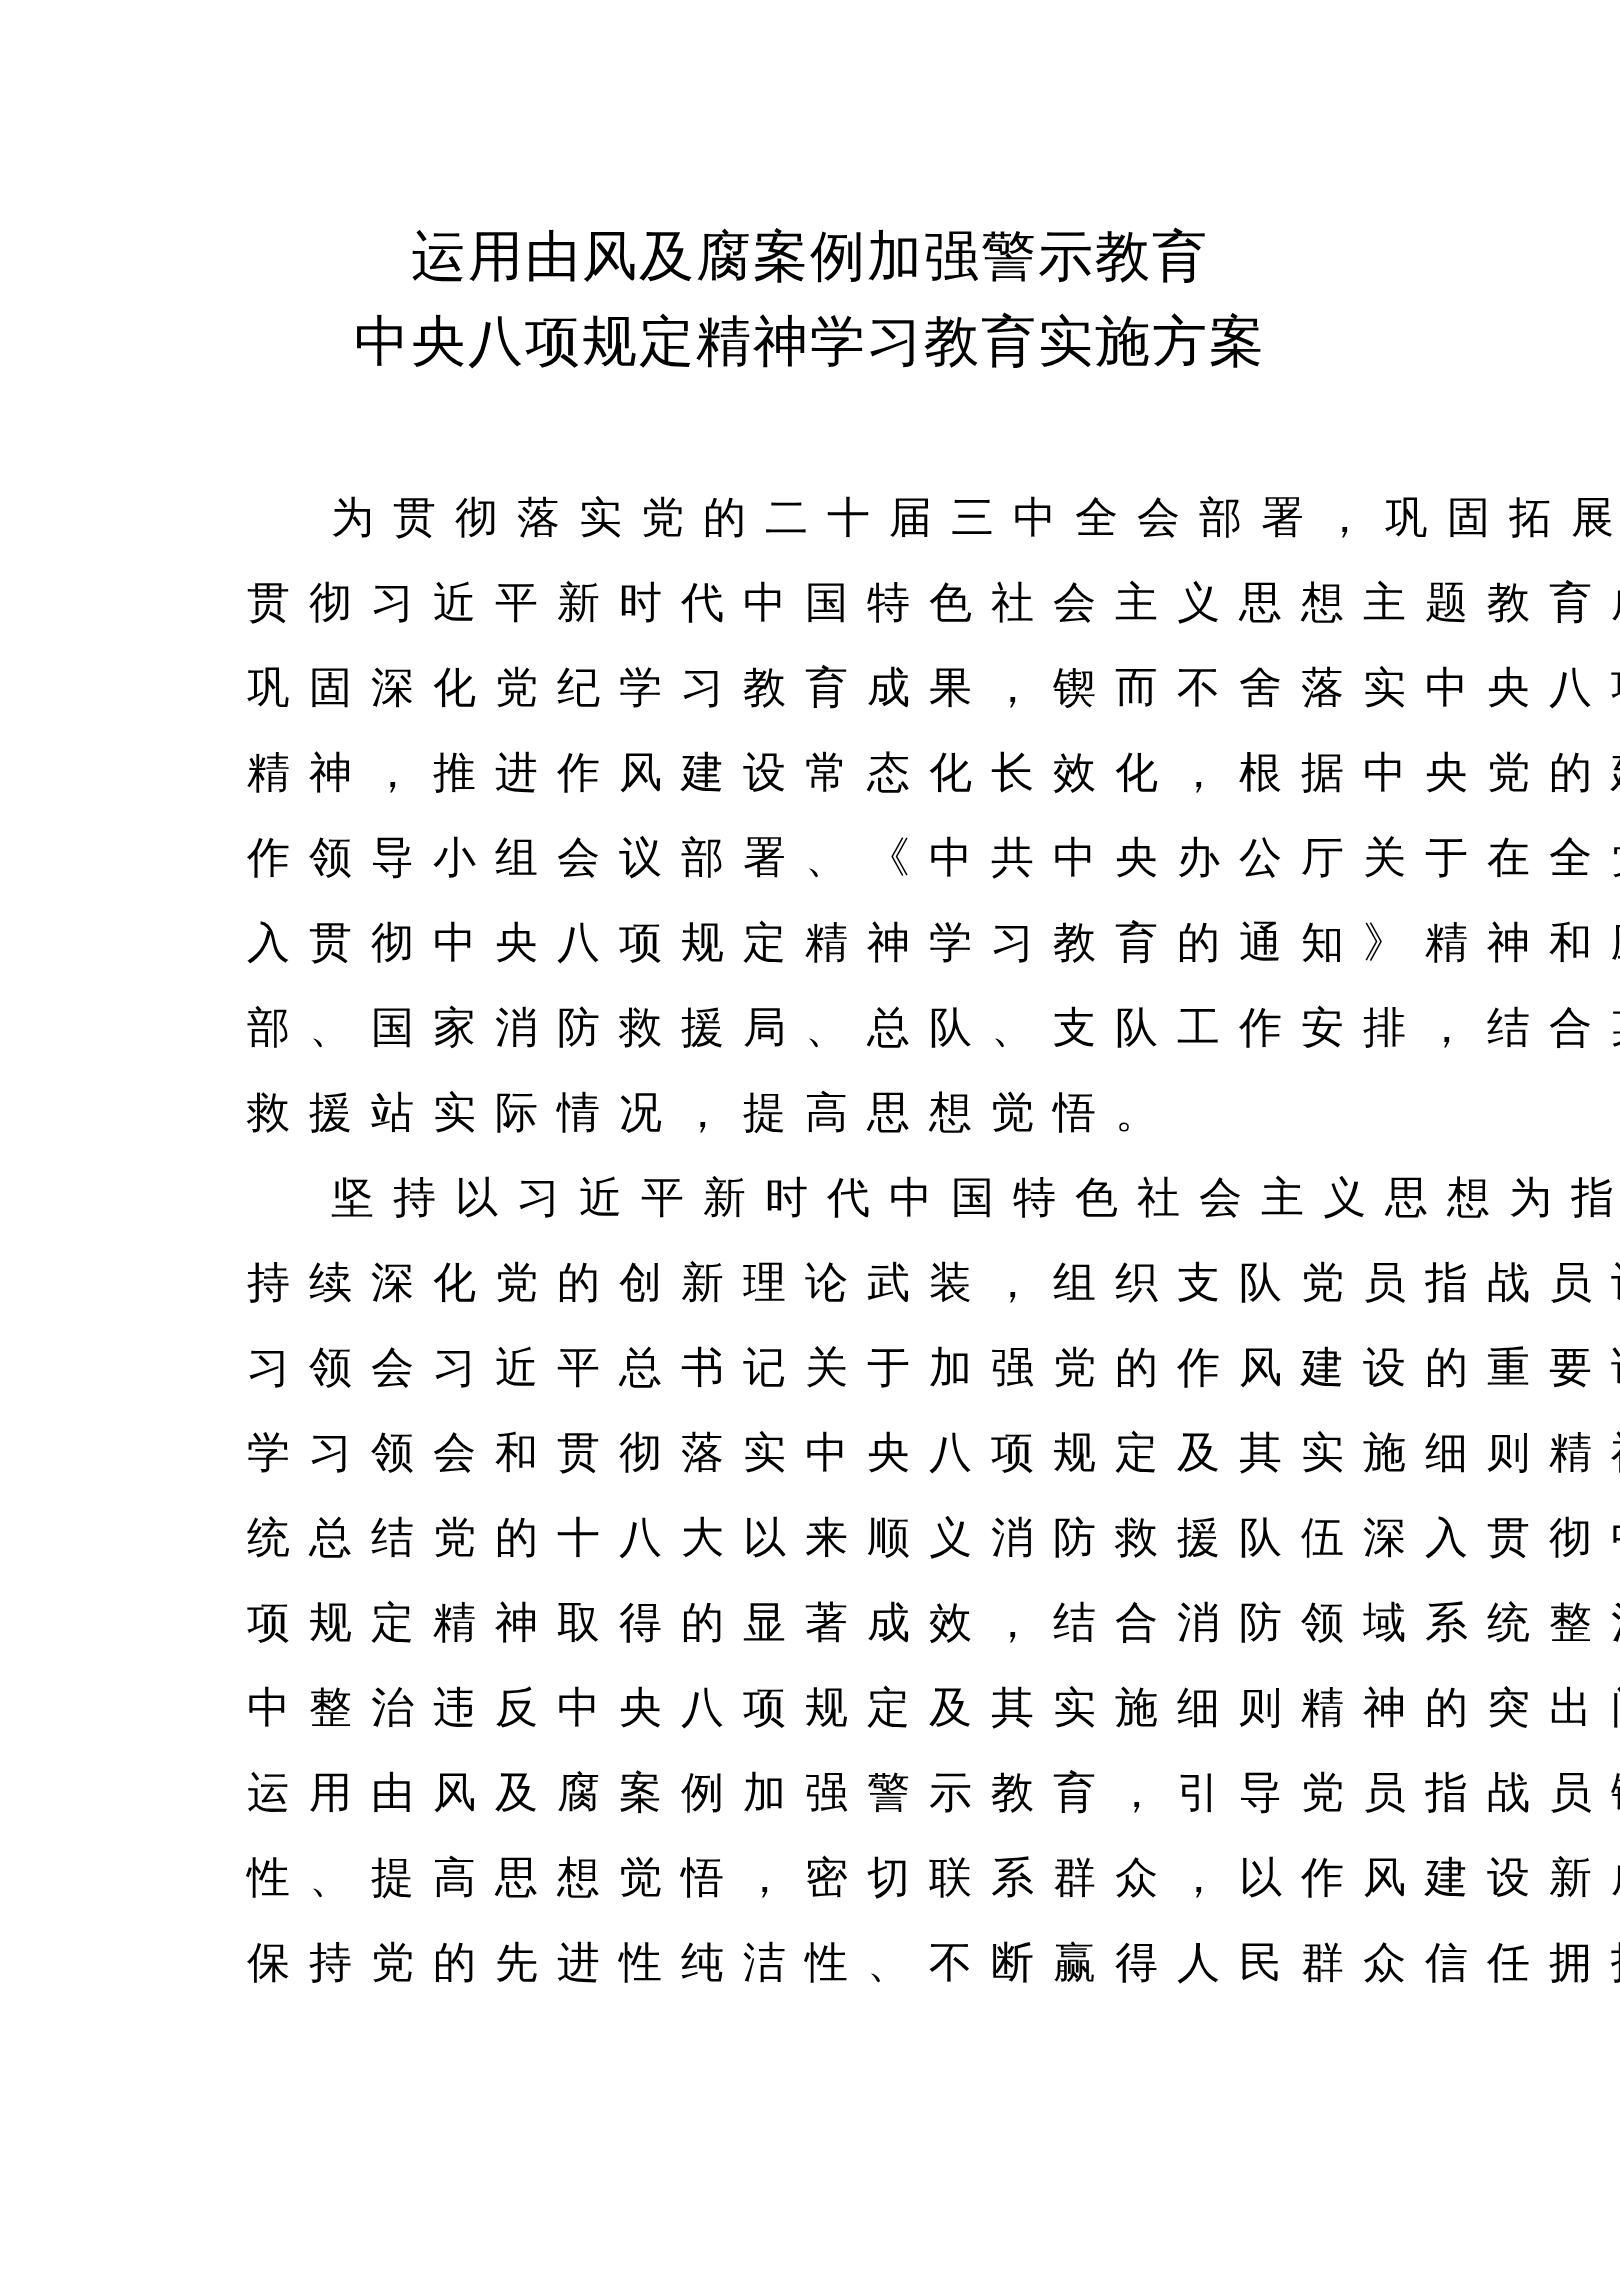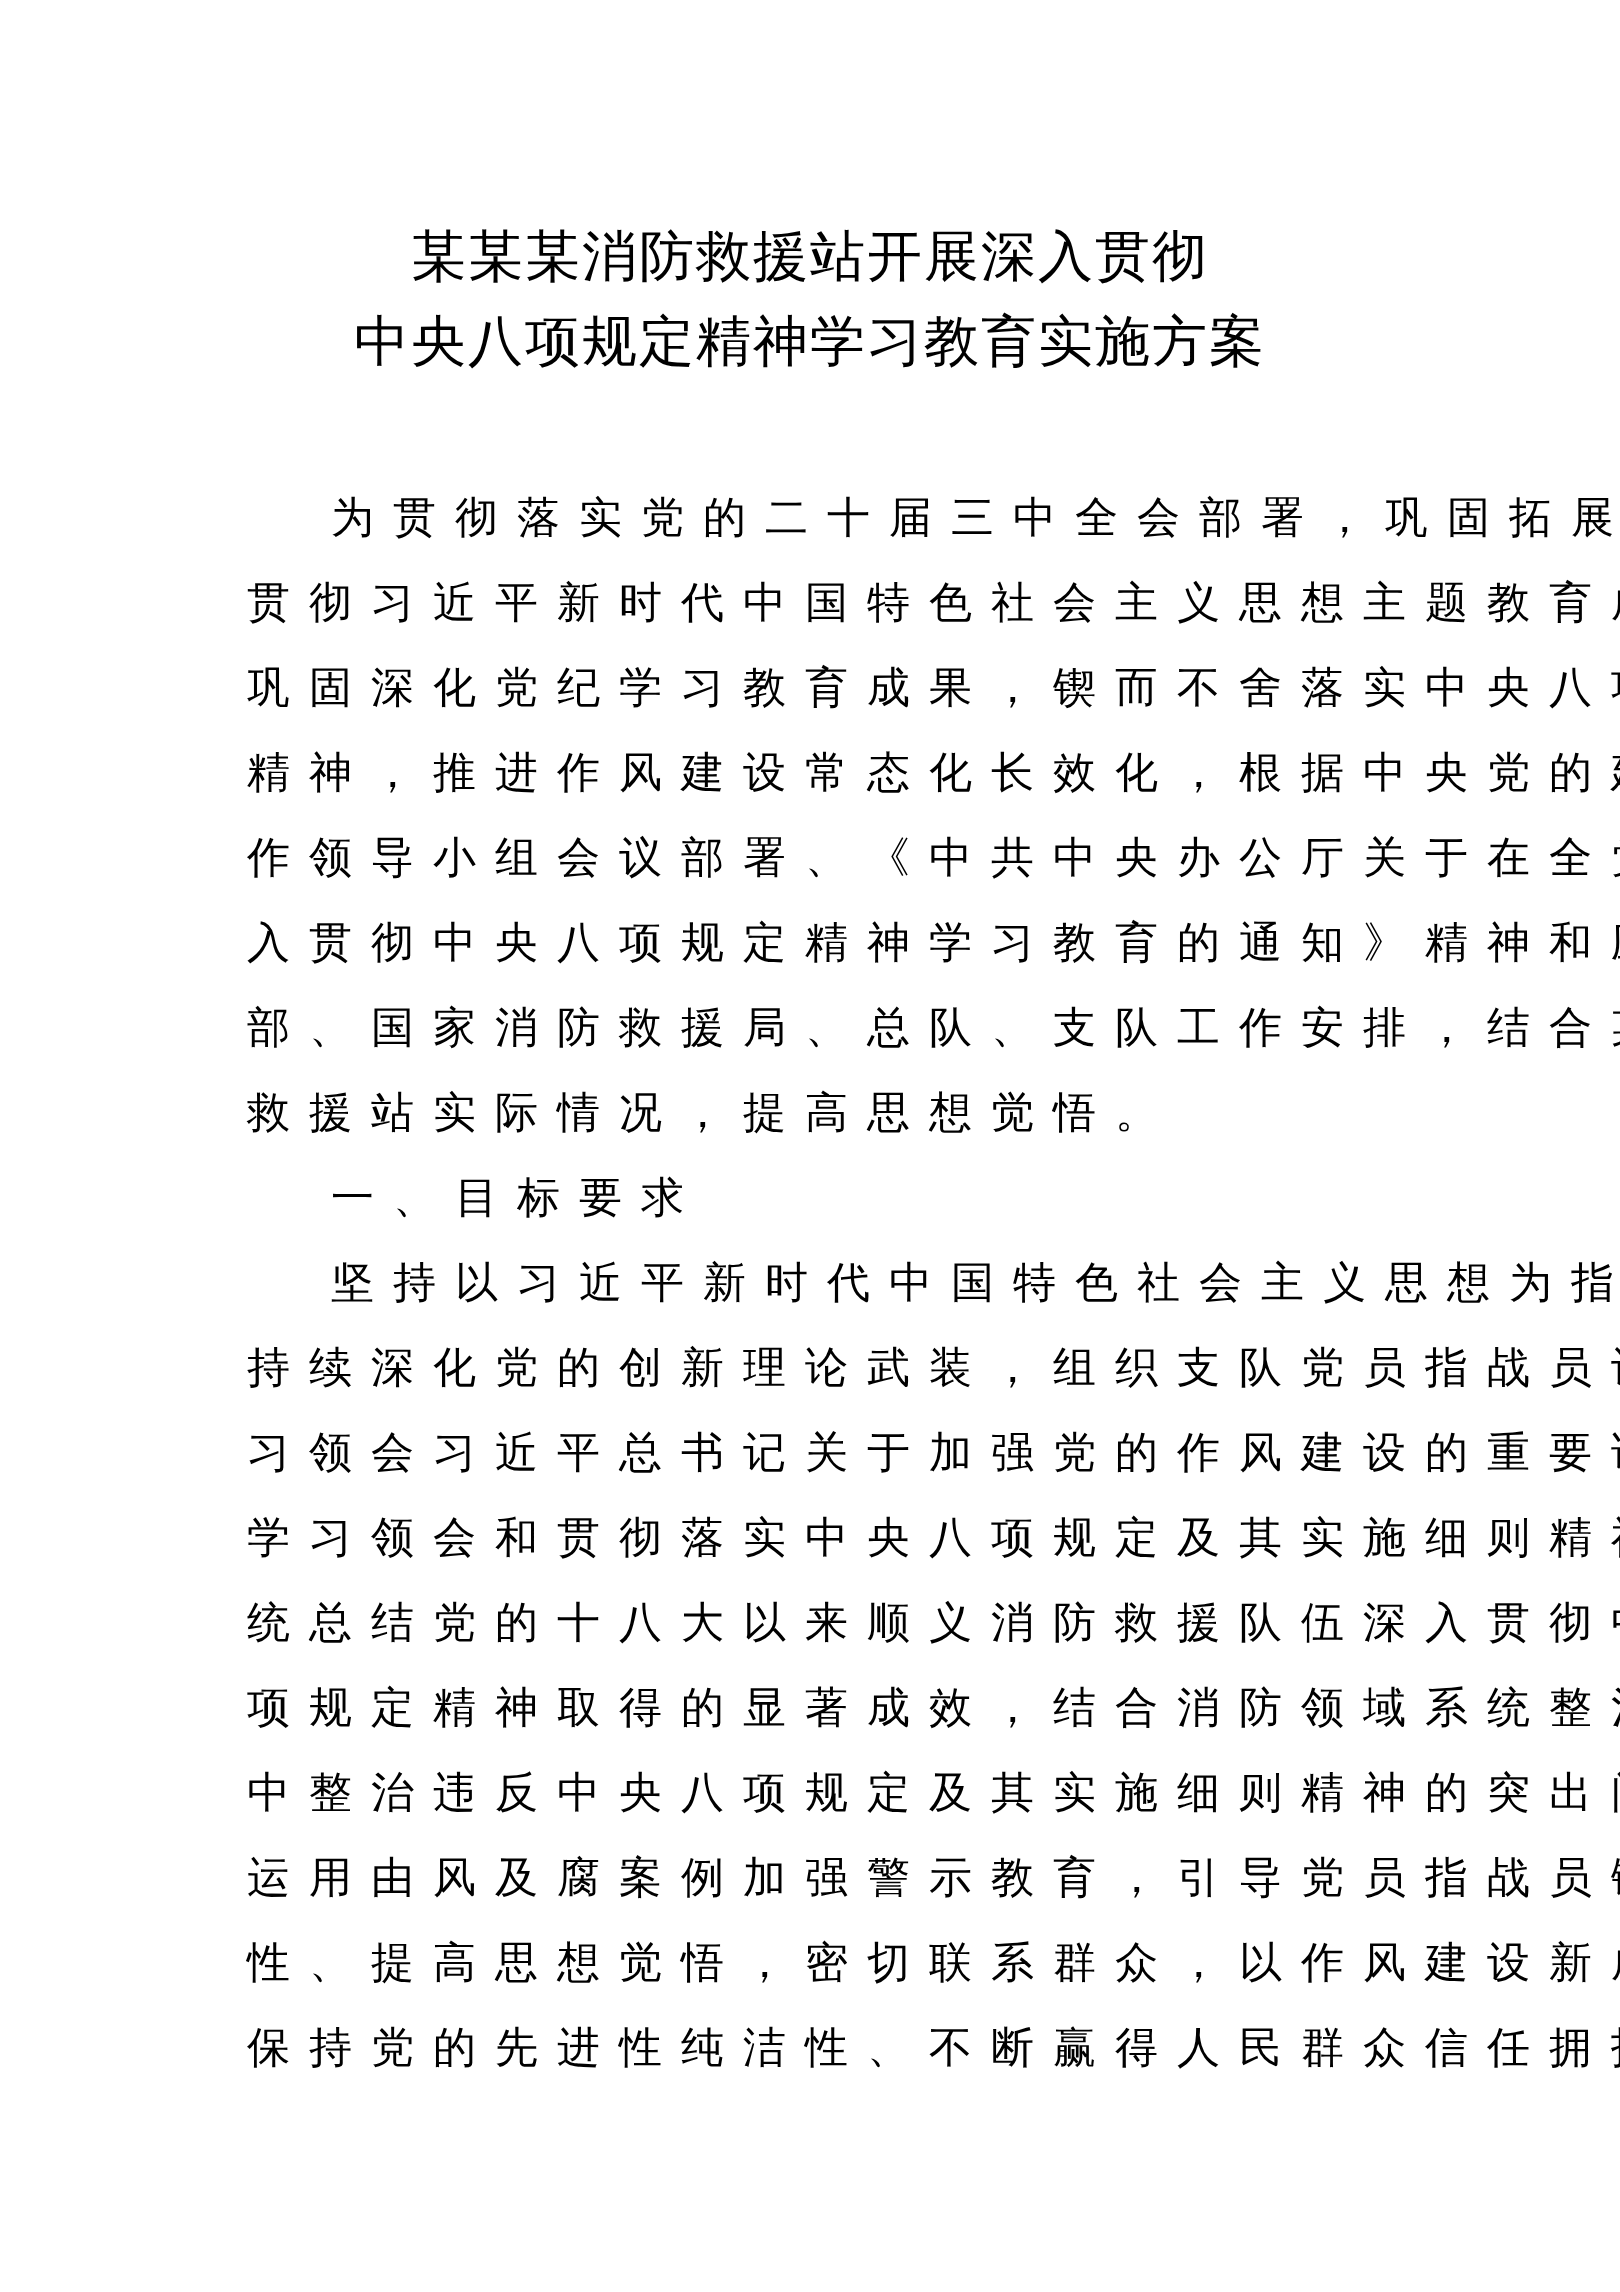--- a/index.html
+++ b/index.html
@@ -12,33 +12,32 @@
   .t2 { top: 312px; }
   .body-text { position: absolute; left: 247px; top: 488px; width: 1137px; }
   .line { height: 85px; font-size: 43px; line-height: 59px; white-space: nowrap;
           letter-spacing: 19px; }
   .indent { padding-left: 84px; }
 </style>
 </head>
 <body>
 
 <div class="page">
-  <div class="title t1">某某某消防救援站开展深入贯彻</div>
+  <div class="title t1">运用由风及腐案例加强警示教育</div>
   <div class="title t2">中央八项规定精神学习教育实施方案</div>
 
   <div class="body-text">
     <div class="line indent">为贯彻落实党的二十届三中全会部署，巩固拓展学习</div>
     <div class="line">贯彻习近平新时代中国特色社会主义思想主题教育成果，</div>
     <div class="line">巩固深化党纪学习教育成果，锲而不舍落实中央八项规定</div>
     <div class="line">精神，推进作风建设常态化长效化，根据中央党的建设工</div>
     <div class="line">作领导小组会议部署、《中共中央办公厅关于在全党开展深</div>
     <div class="line">入贯彻中央八项规定精神学习教育的通知》精神和应急管理</div>
     <div class="line">部、国家消防救援局、总队、支队工作安排，结合某某某消防</div>
     <div class="line">救援站实际情况，提高思想觉悟。</div>
-    <div class="line indent">一、目标要求</div>
     <div class="line indent">坚持以习近平新时代中国特色社会主义思想为指导，</div>
     <div class="line">持续深化党的创新理论武装，组织支队党员指战员认真学</div>
     <div class="line">习领会习近平总书记关于加强党的作风建设的重要论述，</div>
     <div class="line">学习领会和贯彻落实中央八项规定及其实施细则精神，系</div>
     <div class="line">统总结党的十八大以来顺义消防救援队伍深入贯彻中央八</div>
     <div class="line">项规定精神取得的显著成效，结合消防领域系统整治，集</div>
     <div class="line">中整治违反中央八项规定及其实施细则精神的突出问题，</div>
     <div class="line">运用由风及腐案例加强警示教育，引导党员指战员锤炼党</div>
     <div class="line">性、提高思想觉悟，密切联系群众，以作风建设新成效推动</div>
     <div class="line">保持党的先进性纯洁性、不断赢得人民群众信任拥护，为以</div>

